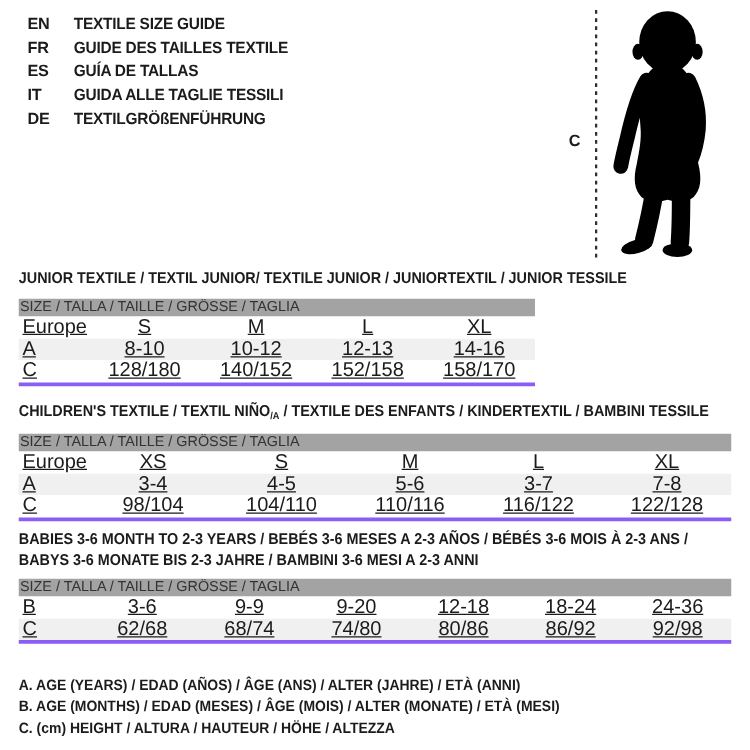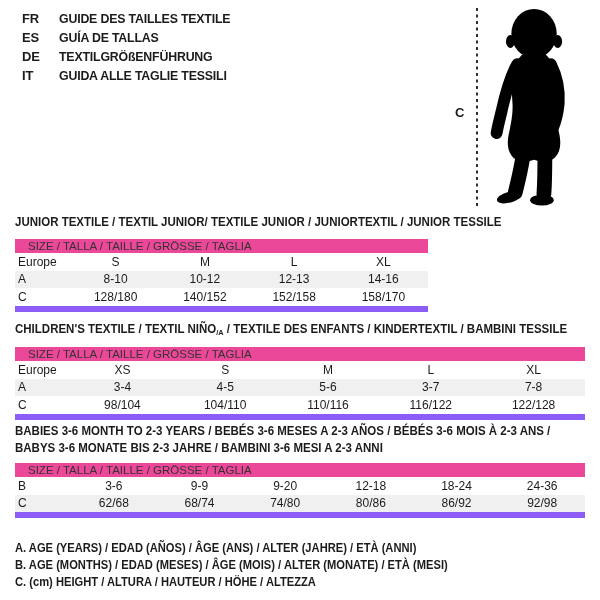--- a/index.html
+++ b/index.html
@@ -12,56 +12,60 @@
   .lang-code{width:37px;flex:0 0 37px;}
   .lang-label{transform:scaleX(0.95);transform-origin:0 50%;}
 
   
   .measure-line{position:absolute;left:476px;top:8px;height:200px;width:2px;}
   .measure-label{position:absolute;left:455px;top:105px;font-weight:bold;font-size:13px;}
   .baby{position:absolute;left:487px;top:7px;width:100px;height:202px;}
 
   
   .table-title{position:absolute;left:15px;font-weight:bold;font-size:12.5px;line-height:17px;white-space:nowrap;transform:scaleX(0.92);transform-origin:0 0;}
-  .size-bar{position:absolute;left:15px;height:14px;background:#ec4899;color:#333333;font-size:11.5px;display:flex;align-items:center;padding-left:13px;box-sizing:border-box;white-space:nowrap;}
-  .tbl{position:absolute;left:15px;font-size:12px;border-bottom:6px solid #8b5cf6;}
+  .size-bar{position:absolute;left:15px;height:14px;background:#a3a3a3;color:#333333;font-size:11.5px;display:flex;align-items:center;padding-left:1px;box-sizing:border-box;white-space:nowrap;}
+  .tbl{position:absolute;left:15px;font-size:16px;border-bottom:3px solid #8b5cf6;text-decoration:underline;}
   .trow{display:grid;height:17.5px;align-items:center;}
   .t1 .trow{grid-template-columns:56px repeat(4,1fr);width:413px;}
   .t2 .trow{grid-template-columns:56px repeat(5,1fr);width:570px;}
   .t3 .trow{grid-template-columns:56px repeat(6,1fr);width:570px;}
   .alt{background:#f0f0f0;}
   .cell{text-align:center;white-space:nowrap;}
   .rlabel{text-align:left;padding-left:3px;white-space:nowrap;}
   .sub{font-size:8px;vertical-align:-2px;}
 
   
   .legend{position:absolute;left:15px;top:540px;font-weight:bold;font-size:12px;line-height:17px;white-space:nowrap;}
   .legend div{transform:scaleX(0.93);transform-origin:0 50%;}
 </style>
 </head>
 <body>
 
 <div class="canvas">
 
   <div class="lang-list">
     <div class="lang-row">
+      <span class="lang-code">EN</span>
+      <span class="lang-label">TEXTILE SIZE GUIDE</span>
+    </div>
+    <div class="lang-row">
       <span class="lang-code">FR</span>
       <span class="lang-label">GUIDE DES TAILLES TEXTILE</span>
     </div>
     <div class="lang-row">
       <span class="lang-code">ES</span>
       <span class="lang-label">GUÍA DE TALLAS</span>
     </div>
     <div class="lang-row">
+      <span class="lang-code">IT</span>
+      <span class="lang-label">GUIDA ALLE TAGLIE TESSILI</span>
+    </div>
+    <div class="lang-row">
       <span class="lang-code">DE</span>
       <span class="lang-label">TEXTILGRÖßENFÜHRUNG</span>
-    </div>
-    <div class="lang-row">
-      <span class="lang-code">IT</span>
-      <span class="lang-label">GUIDA ALLE TAGLIE TESSILI</span>
     </div>
   </div>
 
   <svg class="measure-line" viewBox="0 0 2 200" preserveAspectRatio="none">
     <line x1="1" y1="0" x2="1" y2="200" stroke="#2e2e2e" stroke-width="2" stroke-dasharray="3,3.5"></line>
   </svg>
   <div class="measure-label">C</div>
   <svg class="baby" viewBox="0 0 100 205">
     <g fill="#000000">
       <ellipse cx="47" cy="27" rx="23" ry="25"></ellipse>

